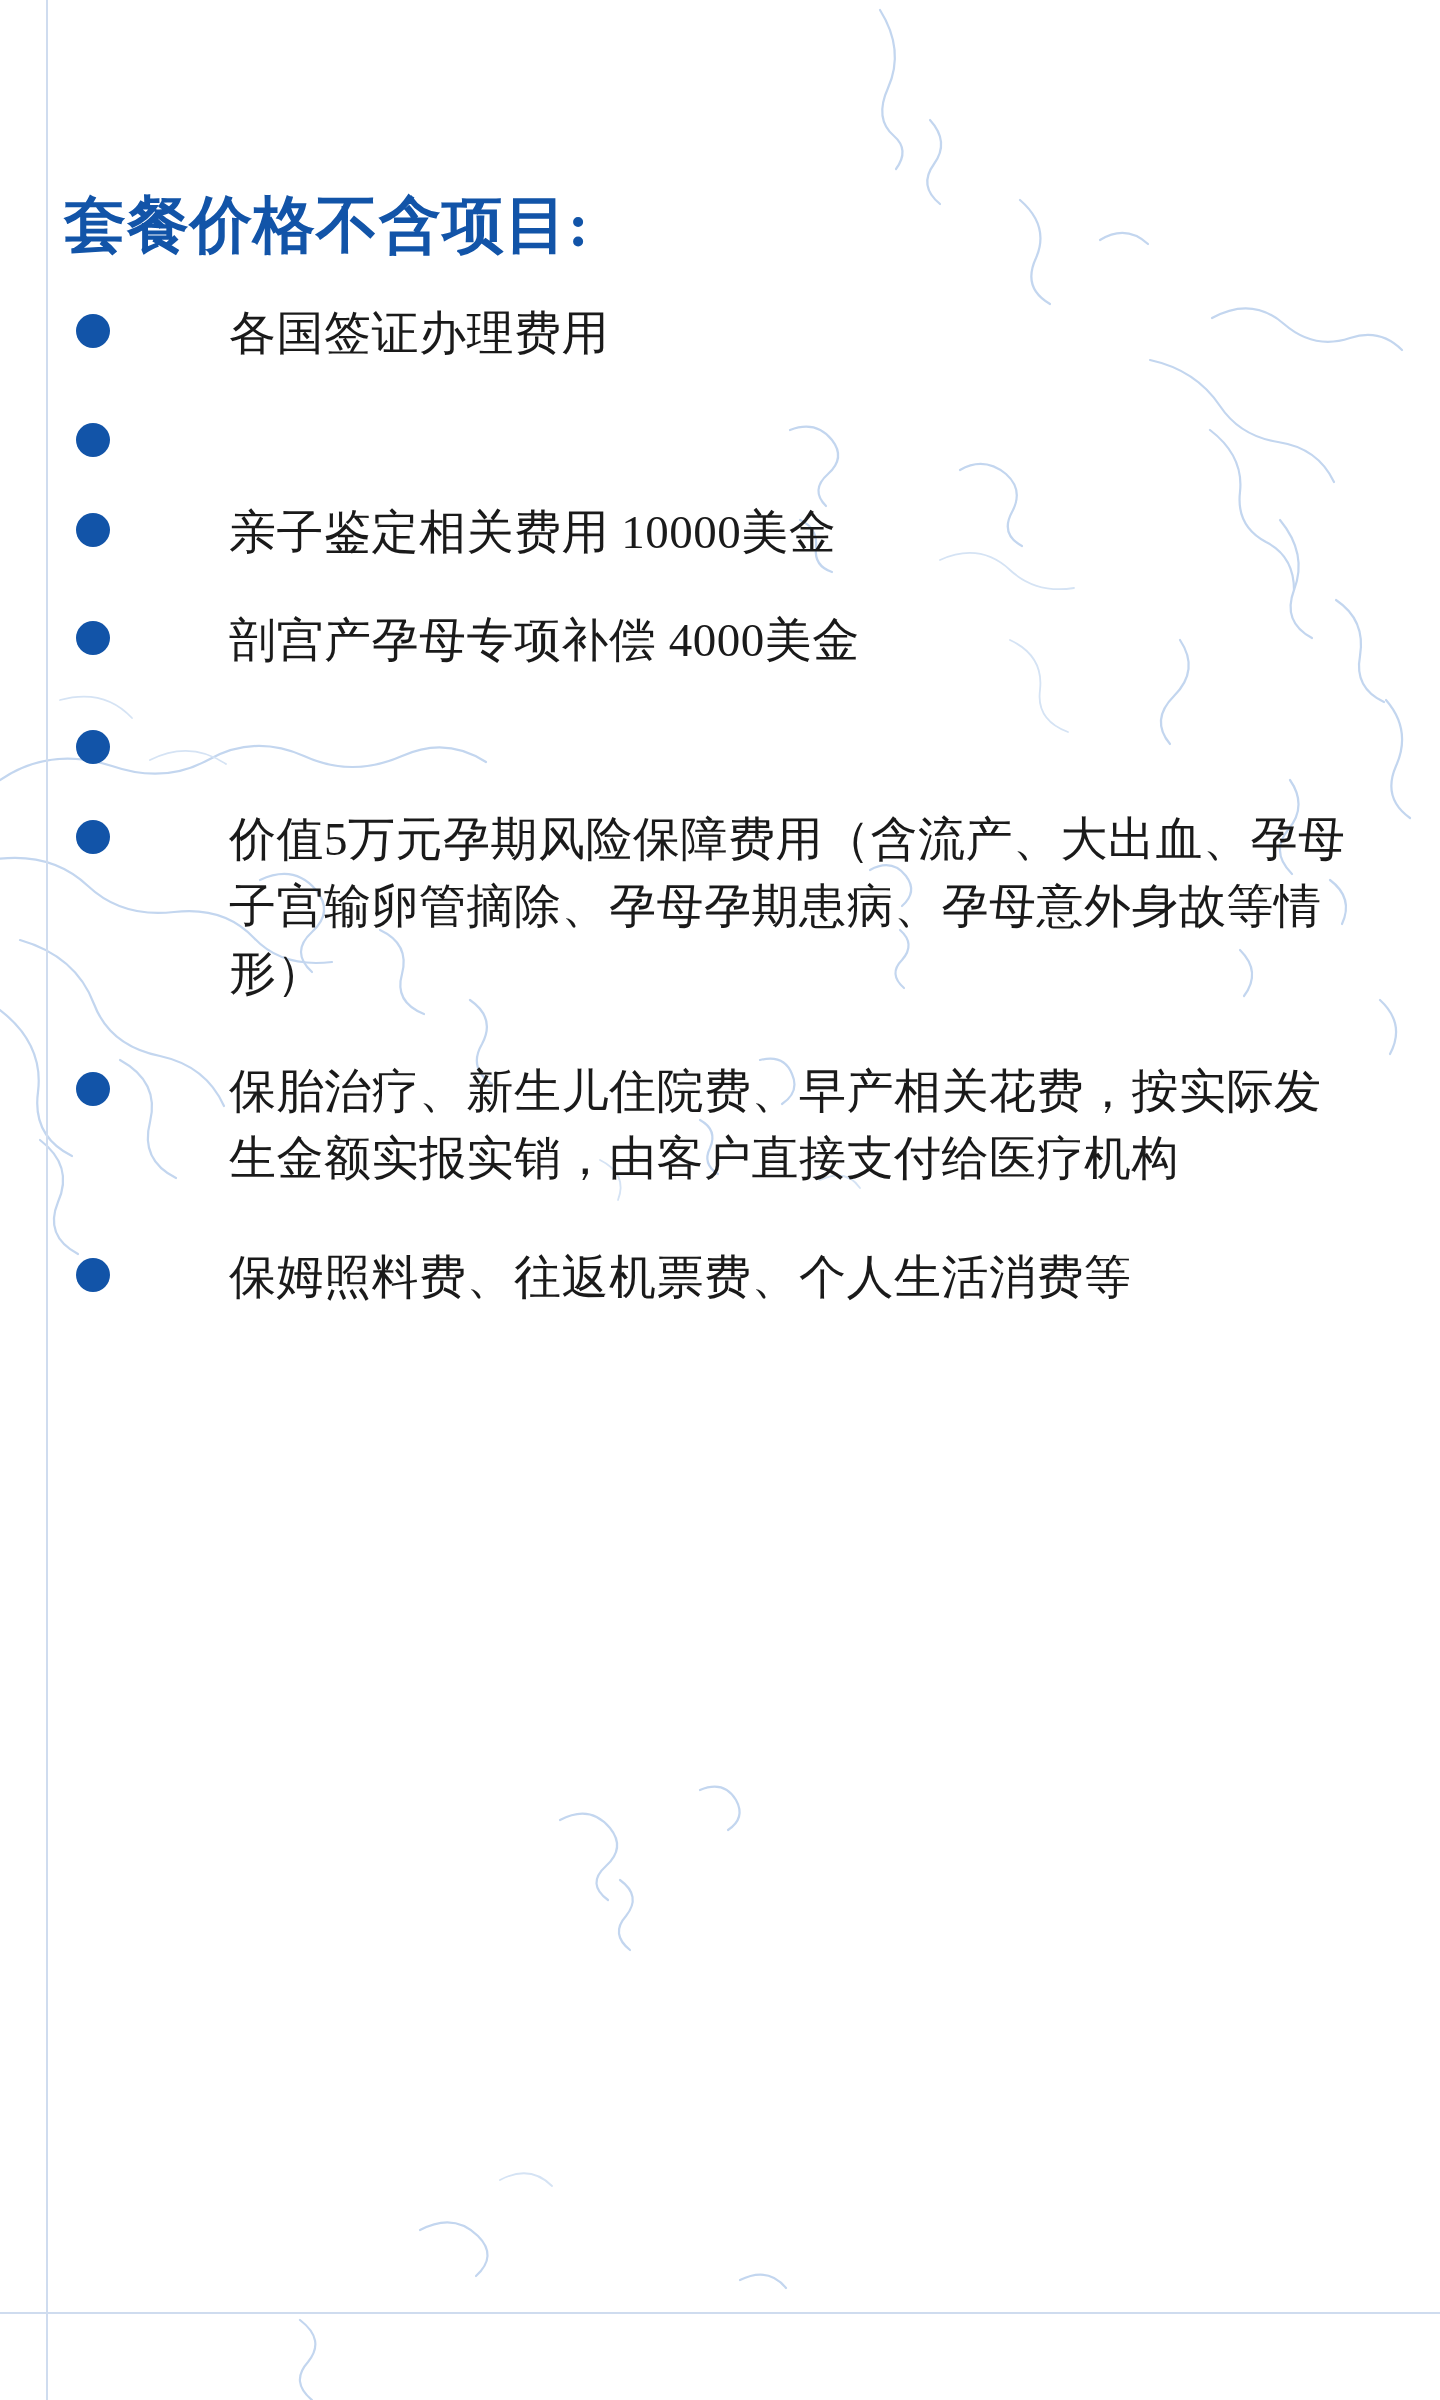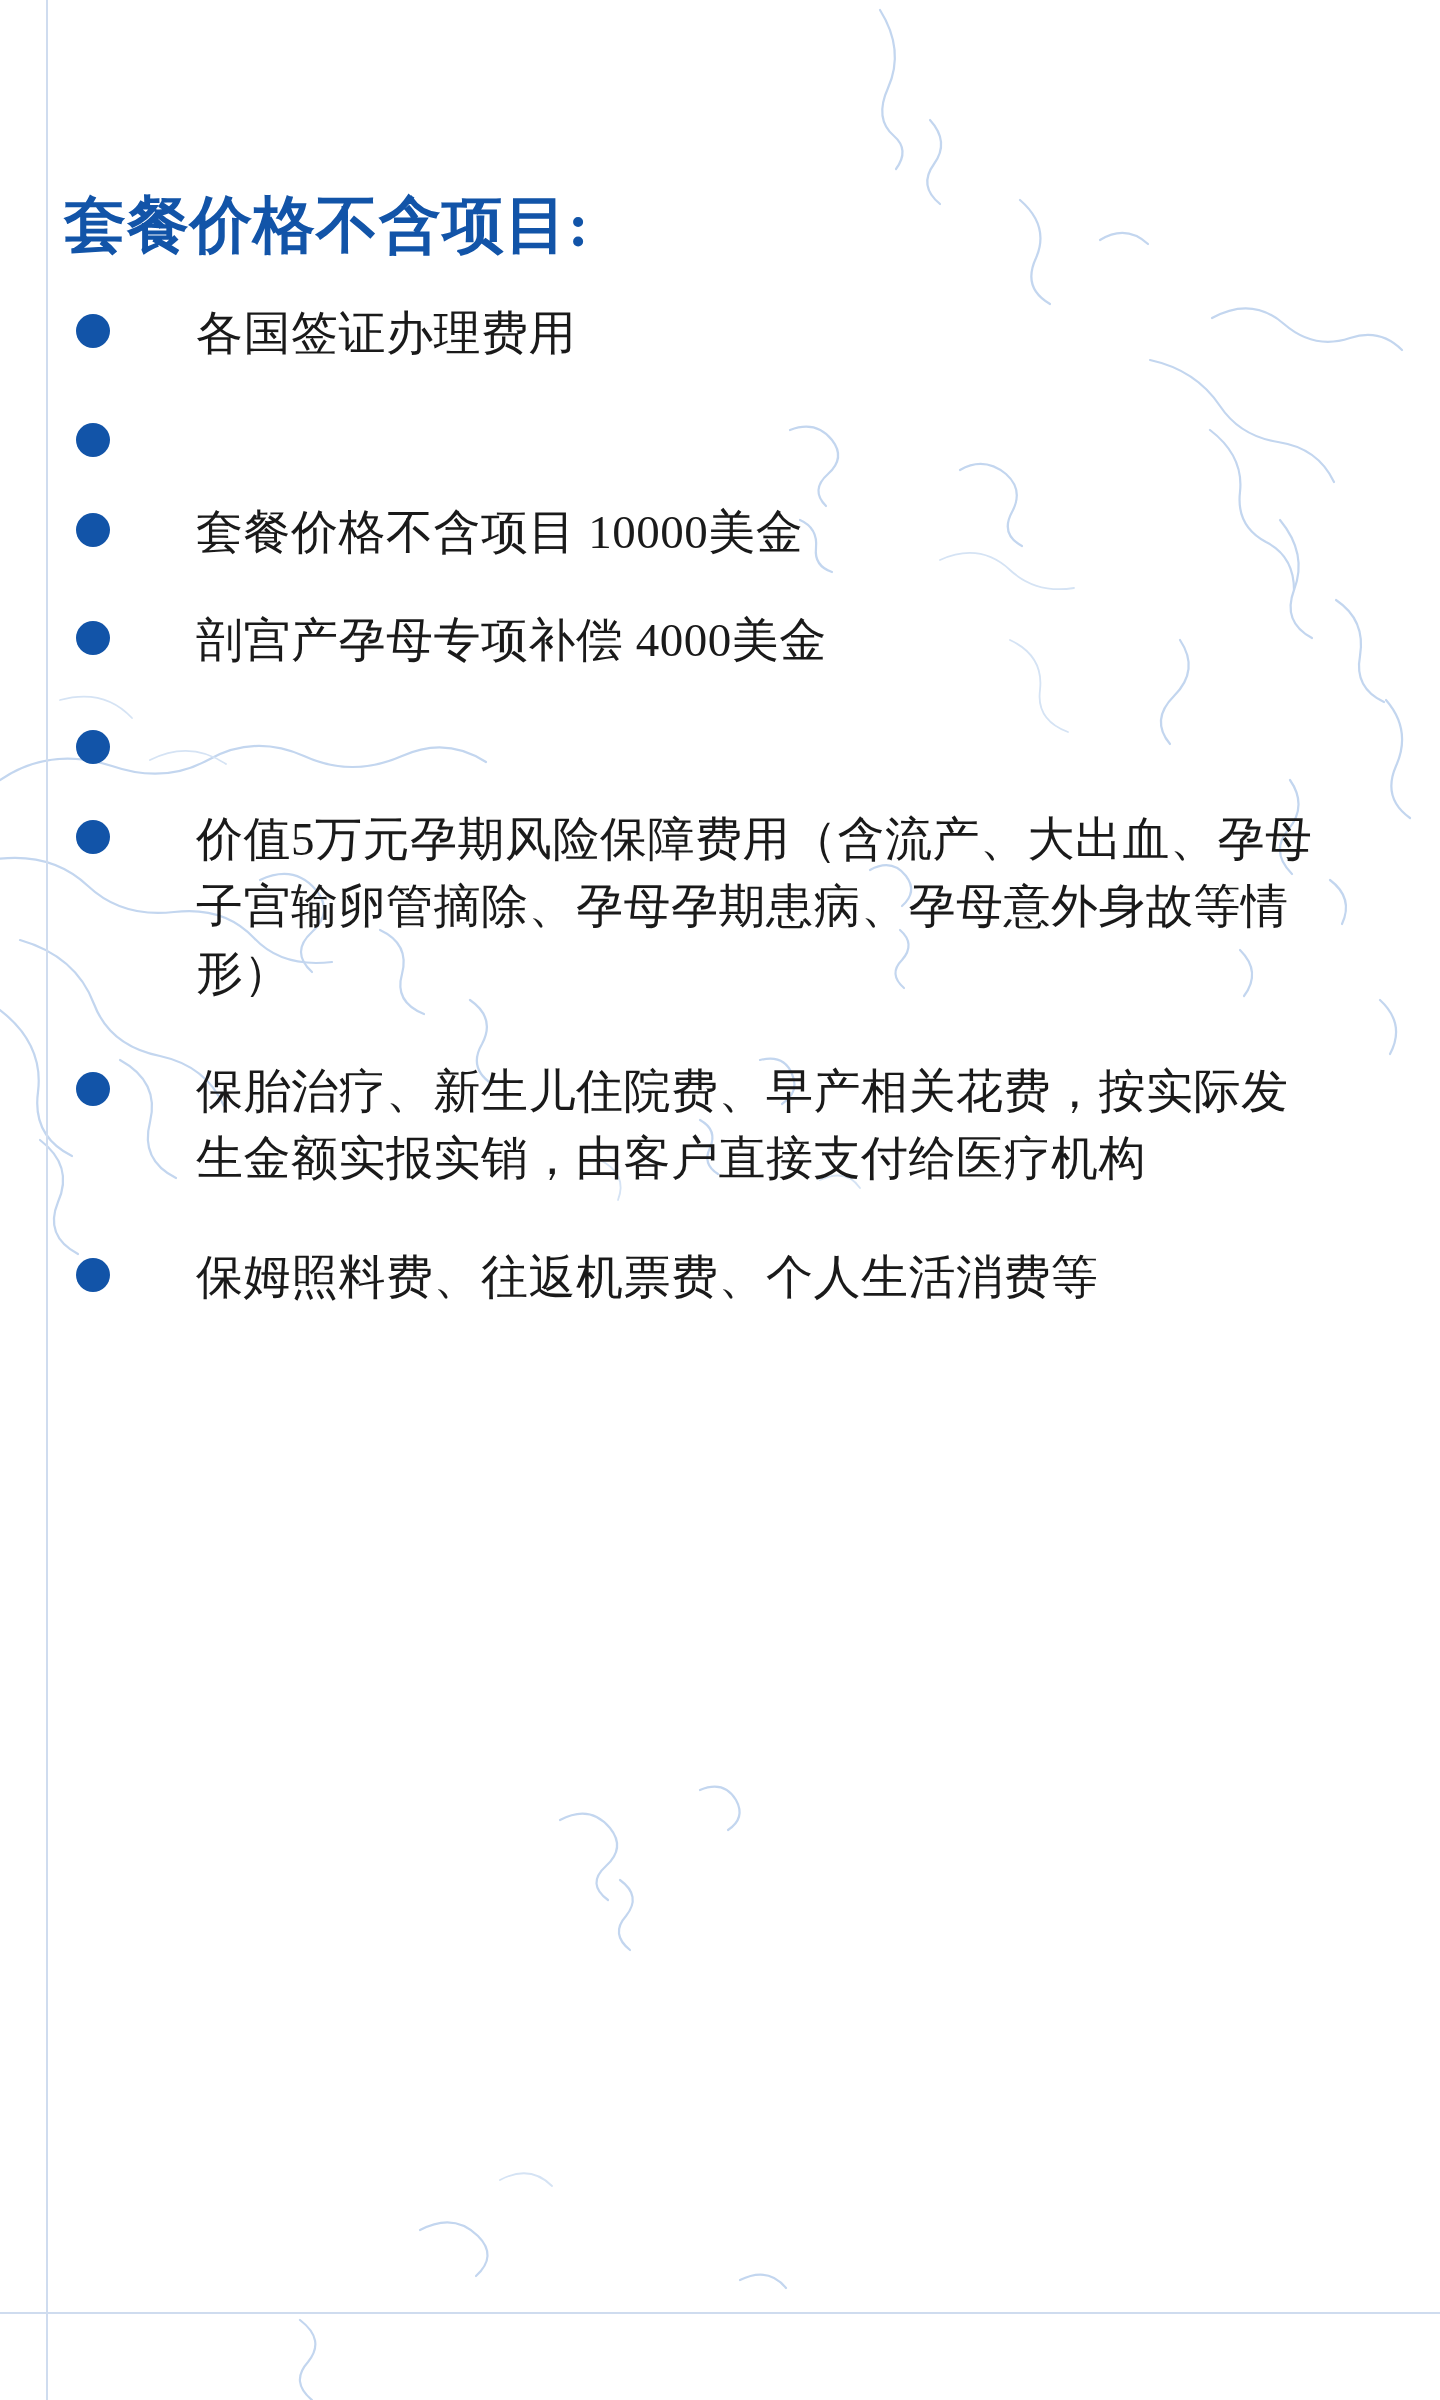--- a/index.html
+++ b/index.html
@@ -69,20 +69,21 @@
     width: 1300px;
     list-style: none;
     margin: 0;
     padding: 0;
   }
 
   .bullet-item {
     display: flex;
     align-items: flex-start;
     margin-bottom: 42px;
+    gap: 33px;
   }
   .bullet-item:last-child {
     margin-bottom: 12px;
   }
 
   .bullet-dot {
     flex: 0 0 auto;
     width: 34px;
     height: 34px;
     border-radius: 50%;
@@ -171,21 +172,21 @@
   <ul class="bullet-list">
     <li class="bullet-item">
       <span class="bullet-dot"></span>
       <span class="bullet-text">各国签证办理费用</span>
     </li>
     <li class="bullet-item">
       <span class="bullet-dot"></span>
     </li>
     <li class="bullet-item">
       <span class="bullet-dot"></span>
-      <span class="bullet-text">套餐价格不含项目 10000美金</span>
+      <span class="bullet-text">亲子鉴定相关费用 10000美金</span>
     </li>
     <li class="bullet-item">
       <span class="bullet-dot"></span>
       <span class="bullet-text">剖宫产孕母专项补偿 4000美金</span>
     </li>
     <li class="bullet-item">
       <span class="bullet-dot"></span>
     </li>
     <li class="bullet-item multiline">
       <span class="bullet-dot"></span>

